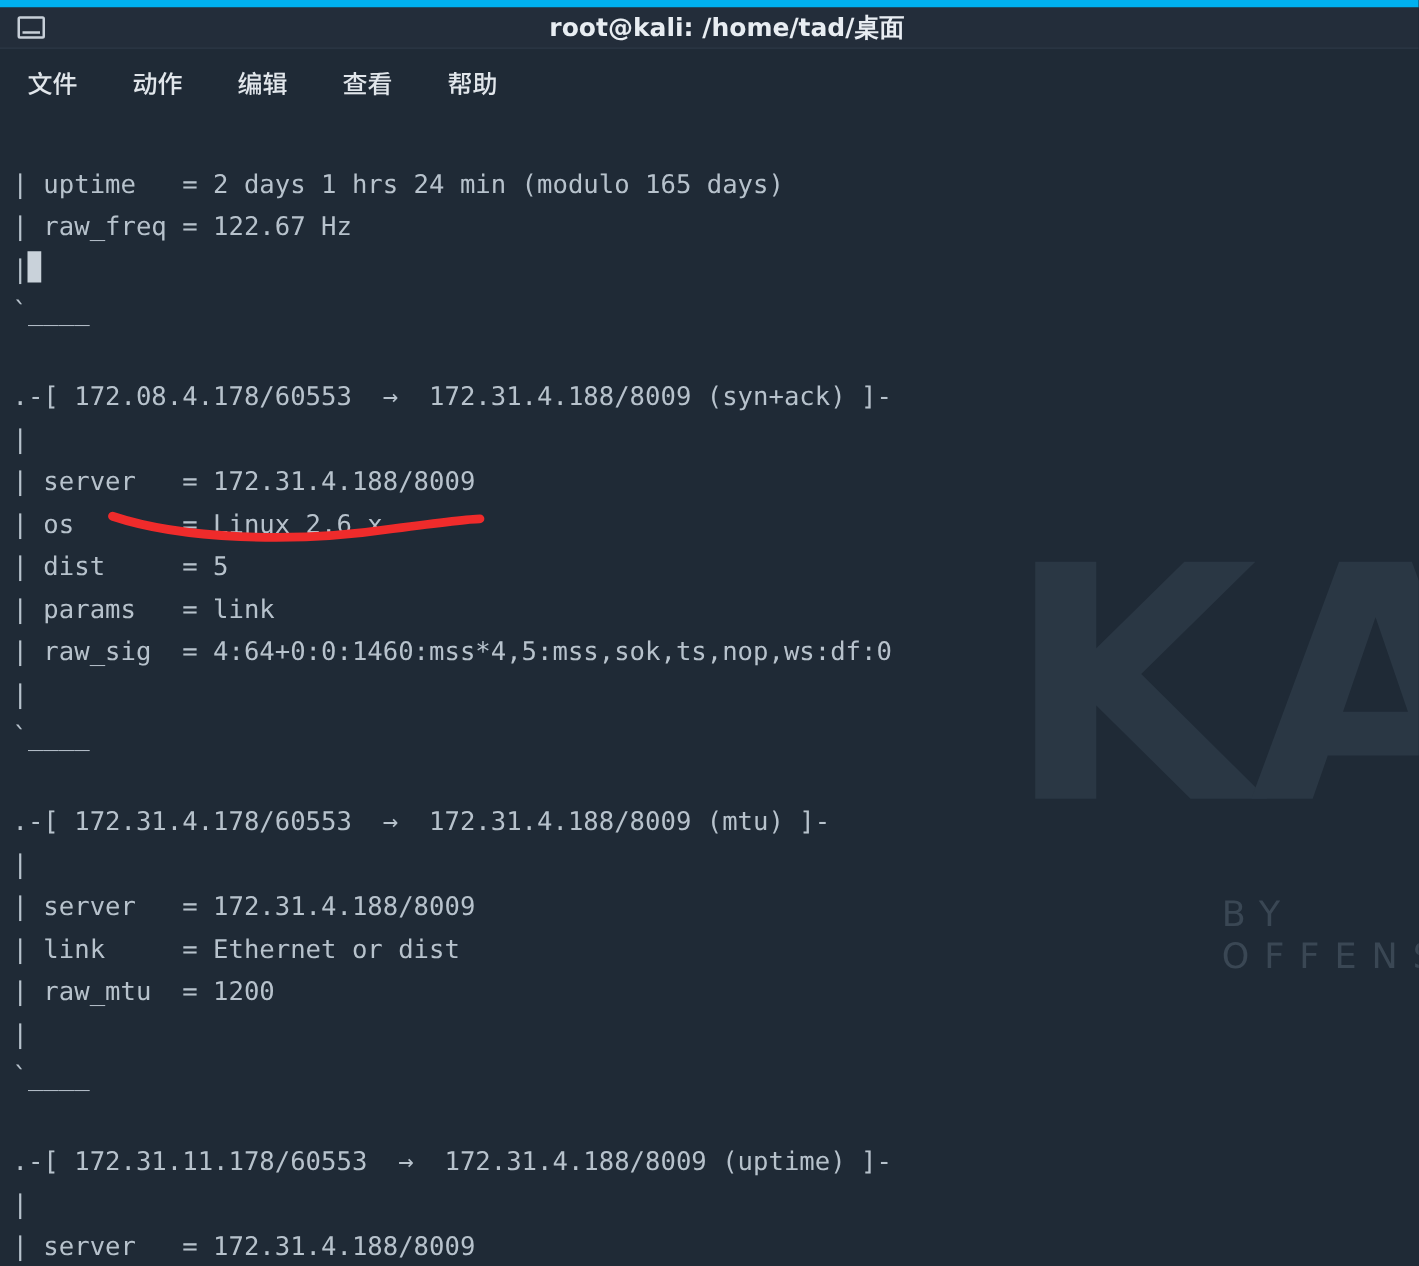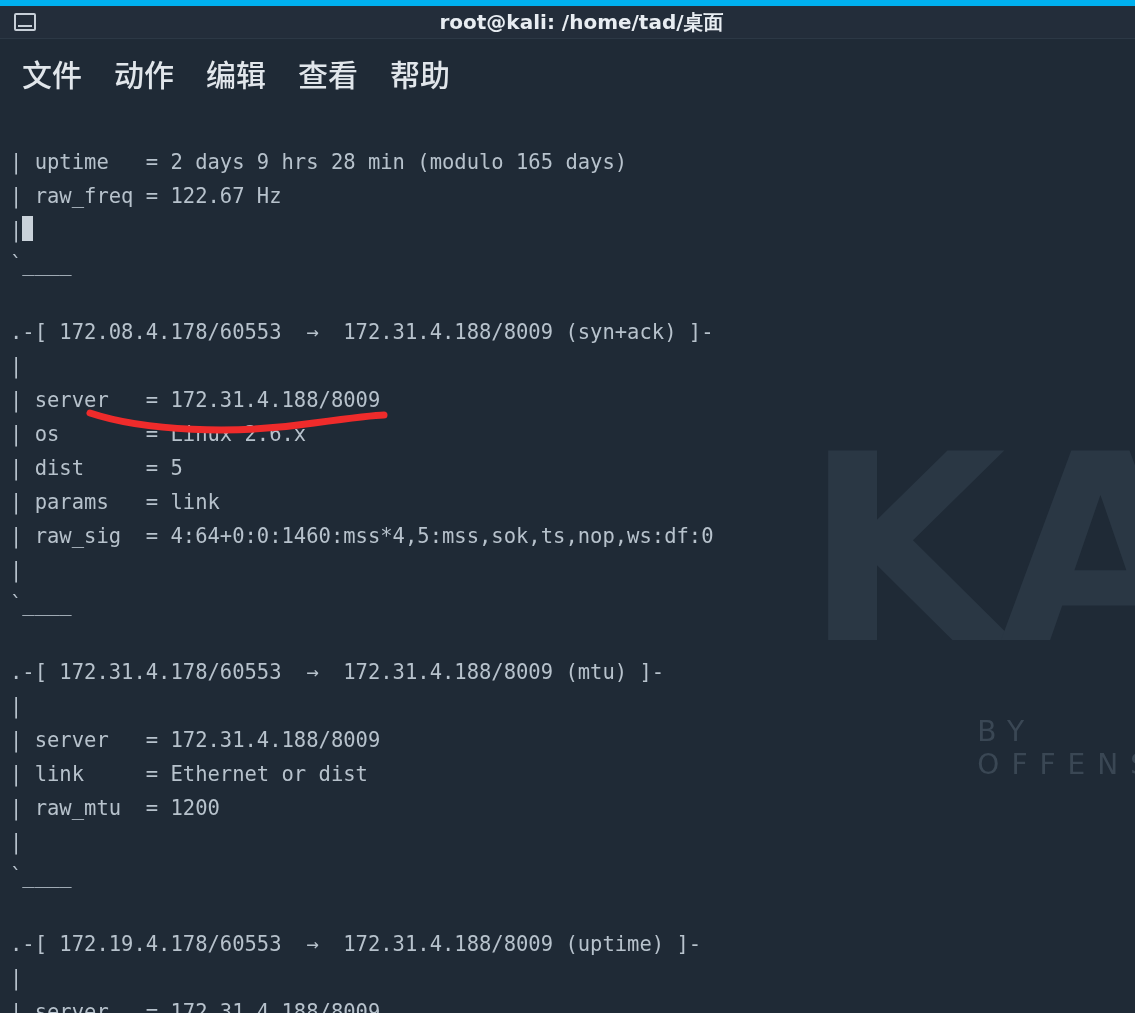--- a/index.html
+++ b/index.html
@@ -47,24 +47,24 @@
     background:#c7cfd8;
   }
   .title{
     flex:1;text-align:center;
     font-family:"DejaVu Sans","Noto Sans",Arial,sans-serif;
     font-weight:700;font-size:20px;color:#e8edf2;
     padding-right:60px;
   }
 
   .menubar{
-    display:flex;gap:32px;
+    display:flex;gap:44px;
     padding:12px 22px 10px 22px;
     font-family:"Noto Sans CJK SC","WenQuanYi Micro Hei","DejaVu Sans",sans-serif;
-    font-size:30px;color:#e1e6eb;font-weight:500;
+    font-size:20px;color:#e1e6eb;font-weight:500;
     position:relative;z-index:2;
   }
   .menu-item{cursor:default;}
 
   .term{
     padding:6px 10px 0 10px;
     font-size:20.5px;
     line-height:34px;
     white-space:pre;
     color:#b7c2cc;
@@ -99,21 +99,21 @@
   <span class="menu-item">查看</span>
   <span class="menu-item">帮助</span>
 </div>
 
 <div class="watermark">
   <div class="big">KA</div>
   <div class="sub">BY OFFENS</div>
 </div>
 
 <div class="term">
-<span>| uptime   = 2 days 9 hrs 28 min (modulo 165 days)</span>
+<span>| uptime   = 2 days 1 hrs 24 min (modulo 165 days)</span>
 <span>| raw_freq = 122.67 Hz</span>
 <span>|</span><span class="cursor"></span>
 <span>`____</span>
 <span></span>
 <span>.-[ 172.08.4.178/60553  →  172.31.4.188/8009 (syn+ack) ]-</span>
 <span>|</span>
 <span>| server   = 172.31.4.188/8009</span>
 <span>| os       = Linux 2.6.x</span>
 <span>| dist     = 5</span>
 <span>| params   = link</span>
@@ -122,21 +122,21 @@
 <span>`____</span>
 <span></span>
 <span>.-[ 172.31.4.178/60553  →  172.31.4.188/8009 (mtu) ]-</span>
 <span>|</span>
 <span>| server   = 172.31.4.188/8009</span>
 <span>| link     = Ethernet or dist</span>
 <span>| raw_mtu  = 1200</span>
 <span>|</span>
 <span>`____</span>
 <span></span>
-<span>.-[ 172.19.4.178/60553  →  172.31.4.188/8009 (uptime) ]-</span>
+<span>.-[ 172.31.11.178/60553  →  172.31.4.188/8009 (uptime) ]-</span>
 <span>|</span>
 <span>| server   = 172.31.4.188/8009</span>
 
 </div>
 
 <svg class="annot" style="left:84px;top:405px" width="320" height="40" viewBox="0 0 320 40">
   <path d="M6 8 C 60 26, 150 30, 230 18 C 260 14, 290 10, 300 10" stroke="#ef2b2b" stroke-width="7" fill="none" stroke-linecap="round"></path>
 </svg>
 
 </body></html>

